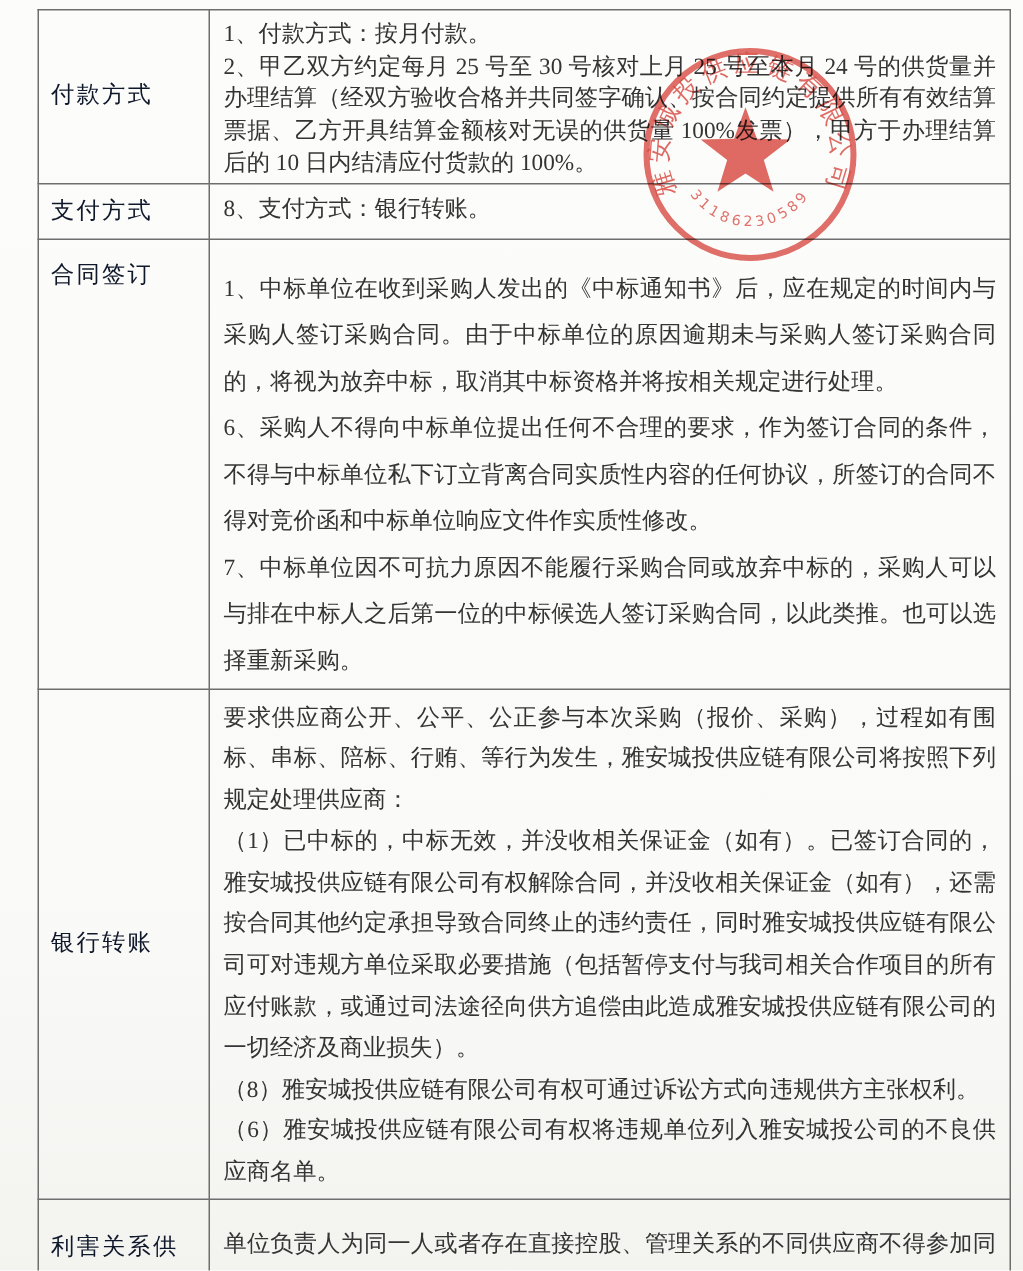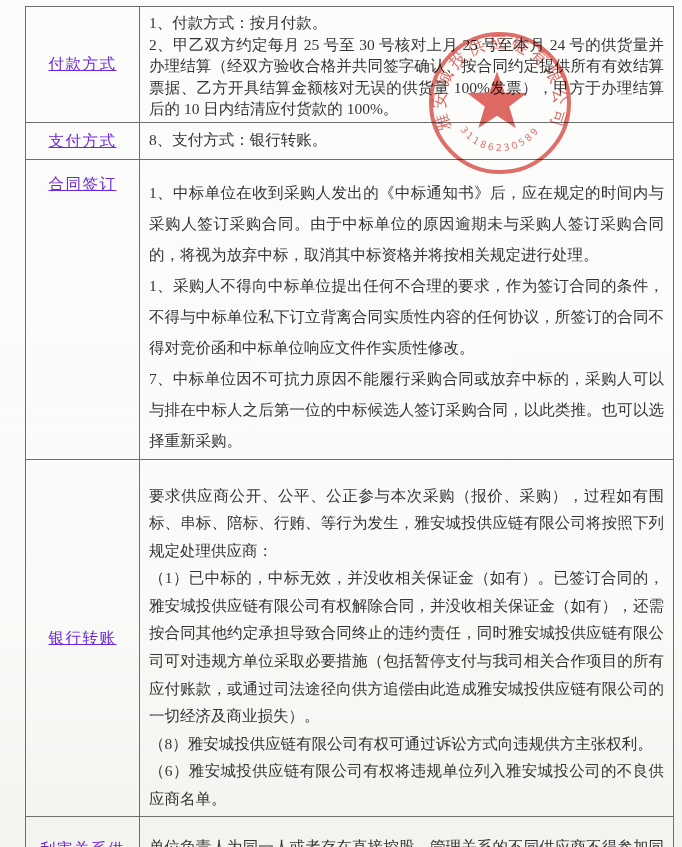--- a/index.html
+++ b/index.html
@@ -17,44 +17,43 @@
     background:transparent;
   }
   .doc-table td{
     border:1px solid #6e6e6e;
     font-size:15.5px;
     vertical-align:top;
     overflow:hidden;
   }
   td.label{
     width:97px;
-    text-align:center;
+    text-align:left;
     vertical-align:middle;
     letter-spacing:1.5px;
-    color:#6d28d9;
+    color:#0f172a;
     padding:2px 8px;
     line-height:26px;
-    text-decoration:underline;
   }
   tr.r3 td.label{vertical-align:top;padding-top:11px;}
   td.content{
     width:515px;
     padding:4px 9px 2px 9px;
     text-align:justify;
     color:#343434;
   }
   td.content p{margin:0;}
   tr.r1 td{height:97px;}
   tr.r1 td.content{line-height:21.5px;padding-top:5px;margin-top:40px;}
   tr.r2 td{height:32px;}
   tr.r2 td.content{line-height:20px;vertical-align:middle;padding-top:0;}
   tr.r3 td{height:280px;}
   tr.r3 td.content{line-height:31px;padding-top:17px;}
   tr.r4 td{height:332px;}
-  tr.r4 td.content{line-height:27.6px;padding-top:22px;}
+  tr.r4 td.content{line-height:27.6px;padding-top:5px;}
   tr.r5 td{height:84px;}
   tr.r5 td.content{line-height:33px;vertical-align:middle;}
   .stamp{
     position:absolute;left:427px;top:30px;width:146px;height:146px;
     mix-blend-mode:multiply;
     opacity:0.88;
     pointer-events:none;
   }
 </style>
 </head>
@@ -72,21 +71,21 @@
   <tr class="r2">
     <td class="label">支付方式</td>
     <td class="content">
       <p>8、支付方式：银行转账。</p>
     </td>
   </tr>
   <tr class="r3">
     <td class="label">合同签订</td>
     <td class="content">
       <p>1、中标单位在收到采购人发出的《中标通知书》后，应在规定的时间内与采购人签订采购合同。由于中标单位的原因逾期未与采购人签订采购合同的，将视为放弃中标，取消其中标资格并将按相关规定进行处理。</p>
-      <p>1、采购人不得向中标单位提出任何不合理的要求，作为签订合同的条件，不得与中标单位私下订立背离合同实质性内容的任何协议，所签订的合同不得对竞价函和中标单位响应文件作实质性修改。</p>
+      <p>6、采购人不得向中标单位提出任何不合理的要求，作为签订合同的条件，不得与中标单位私下订立背离合同实质性内容的任何协议，所签订的合同不得对竞价函和中标单位响应文件作实质性修改。</p>
       <p>7、中标单位因不可抗力原因不能履行采购合同或放弃中标的，采购人可以与排在中标人之后第一位的中标候选人签订采购合同，以此类推。也可以选择重新采购。</p>
     </td>
   </tr>
   <tr class="r4">
     <td class="label">银行转账</td>
     <td class="content">
       <p>要求供应商公开、公平、公正参与本次采购（报价、采购），过程如有围标、串标、陪标、行贿、等行为发生，雅安城投供应链有限公司将按照下列规定处理供应商：</p>
       <p>（1）已中标的，中标无效，并没收相关保证金（如有）。已签订合同的，雅安城投供应链有限公司有权解除合同，并没收相关保证金（如有），还需按合同其他约定承担导致合同终止的违约责任，同时雅安城投供应链有限公司可对违规方单位采取必要措施（包括暂停支付与我司相关合作项目的所有应付账款，或通过司法途径向供方追偿由此造成雅安城投供应链有限公司的一切经济及商业损失）。</p>
       <p>（8）雅安城投供应链有限公司有权可通过诉讼方式向违规供方主张权利。</p>
       <p>（6）雅安城投供应链有限公司有权将违规单位列入雅安城投公司的不良供应商名单。</p>

